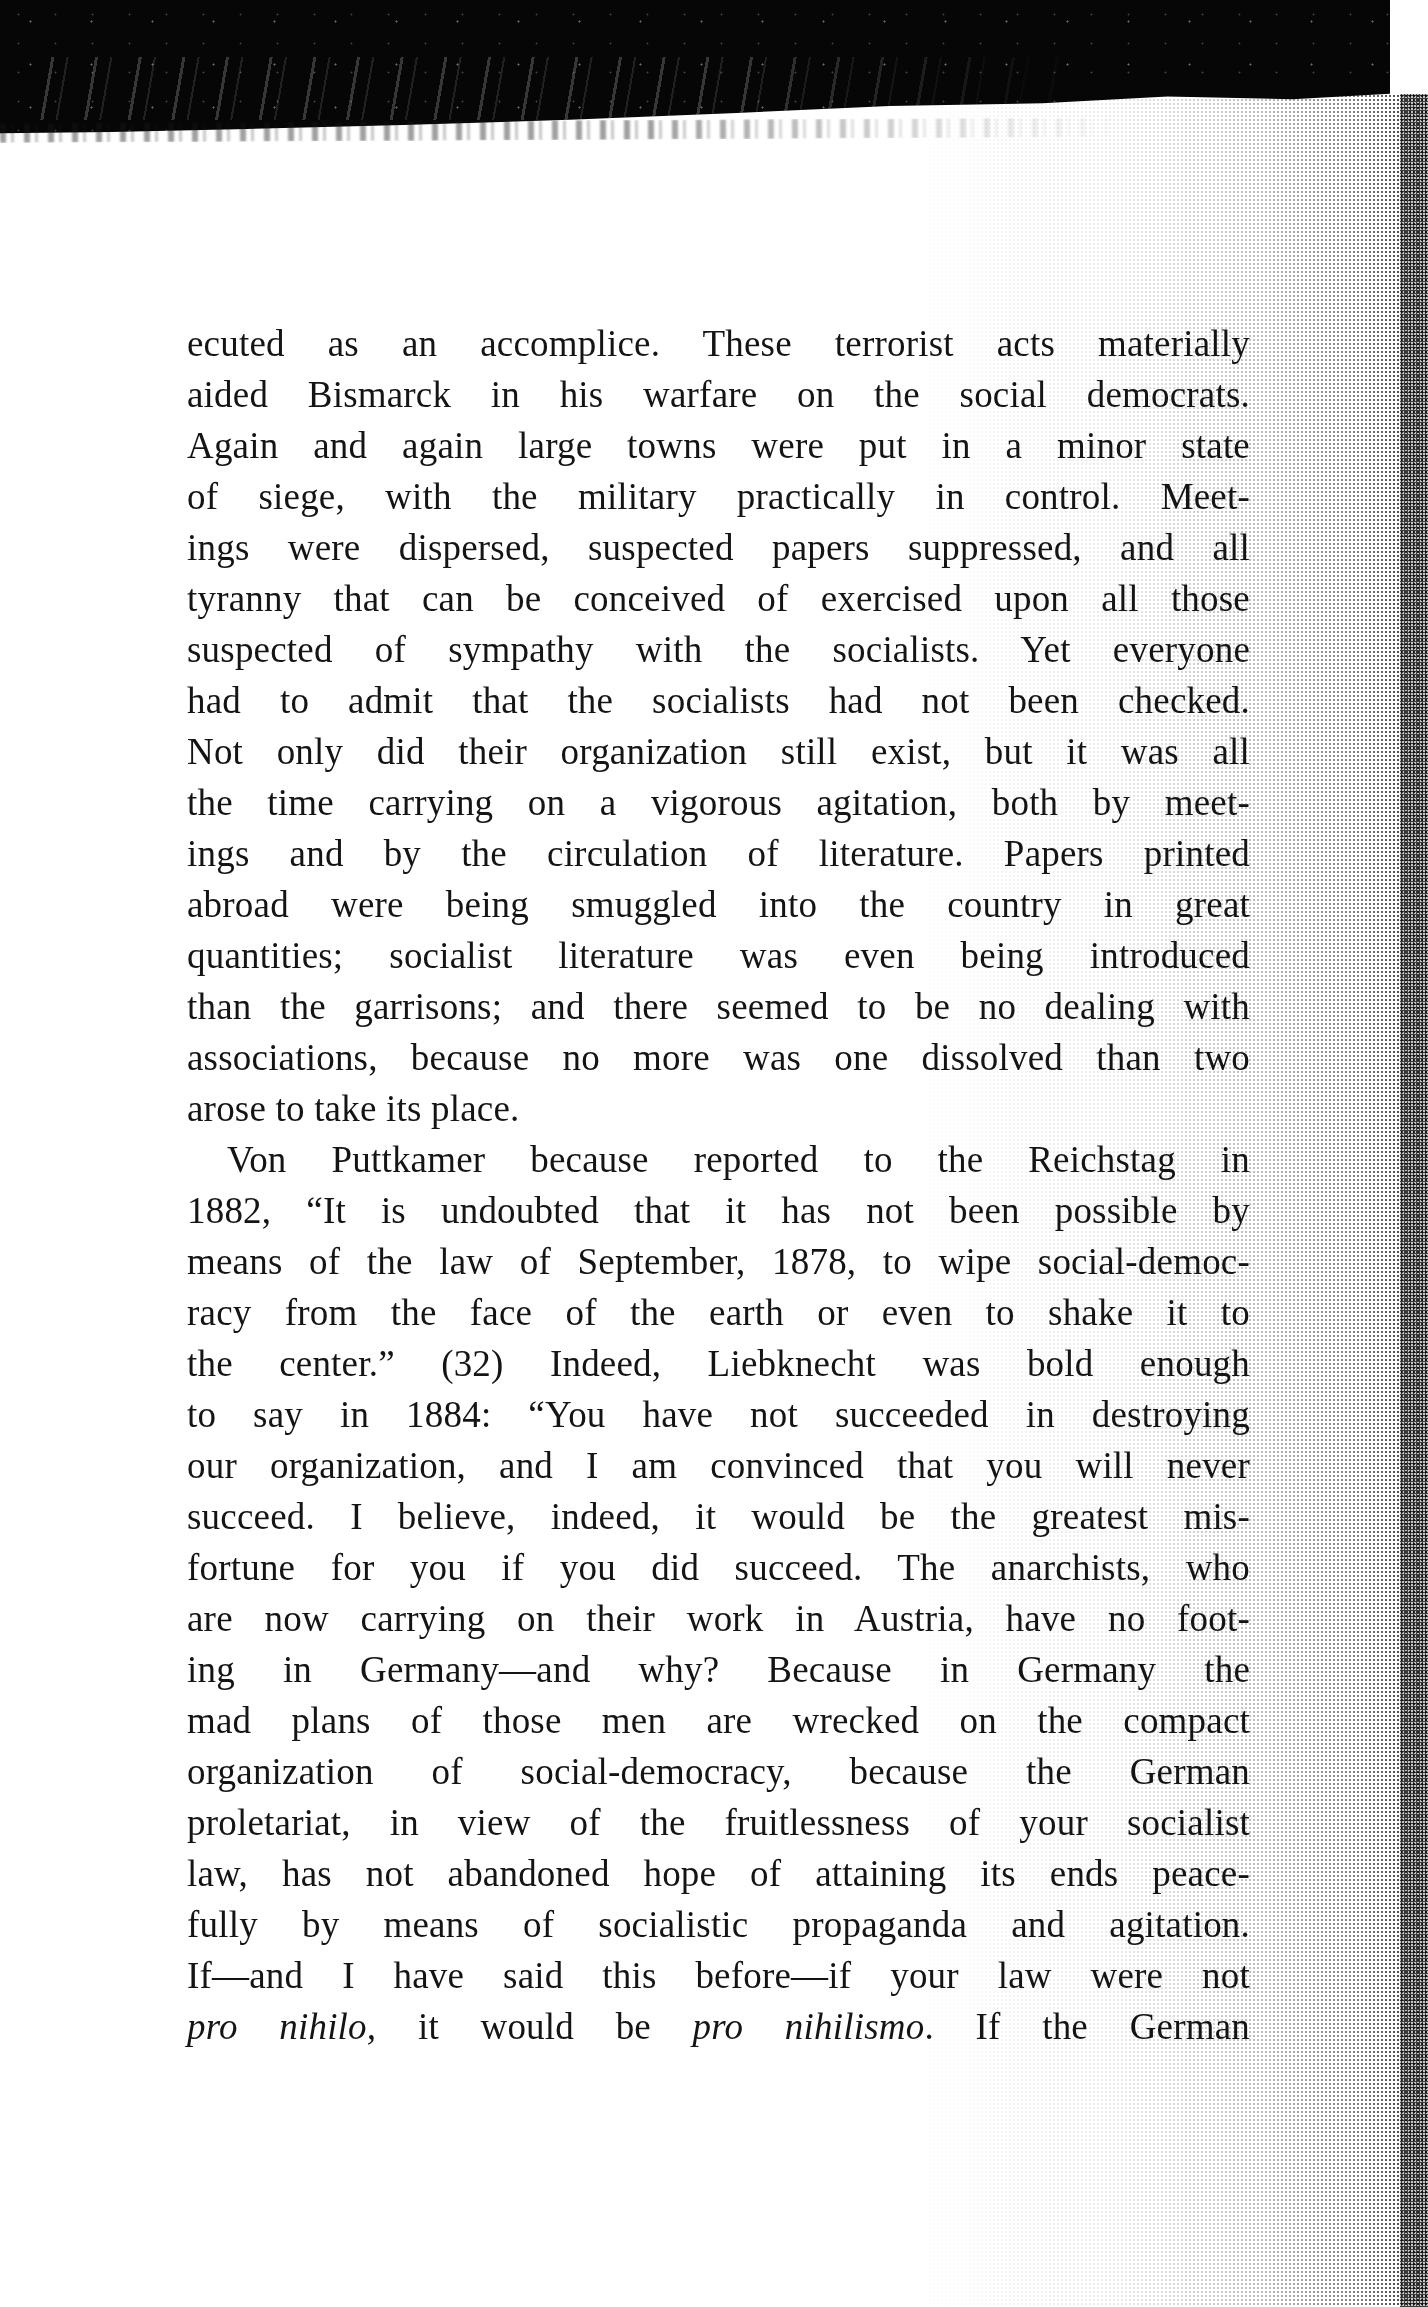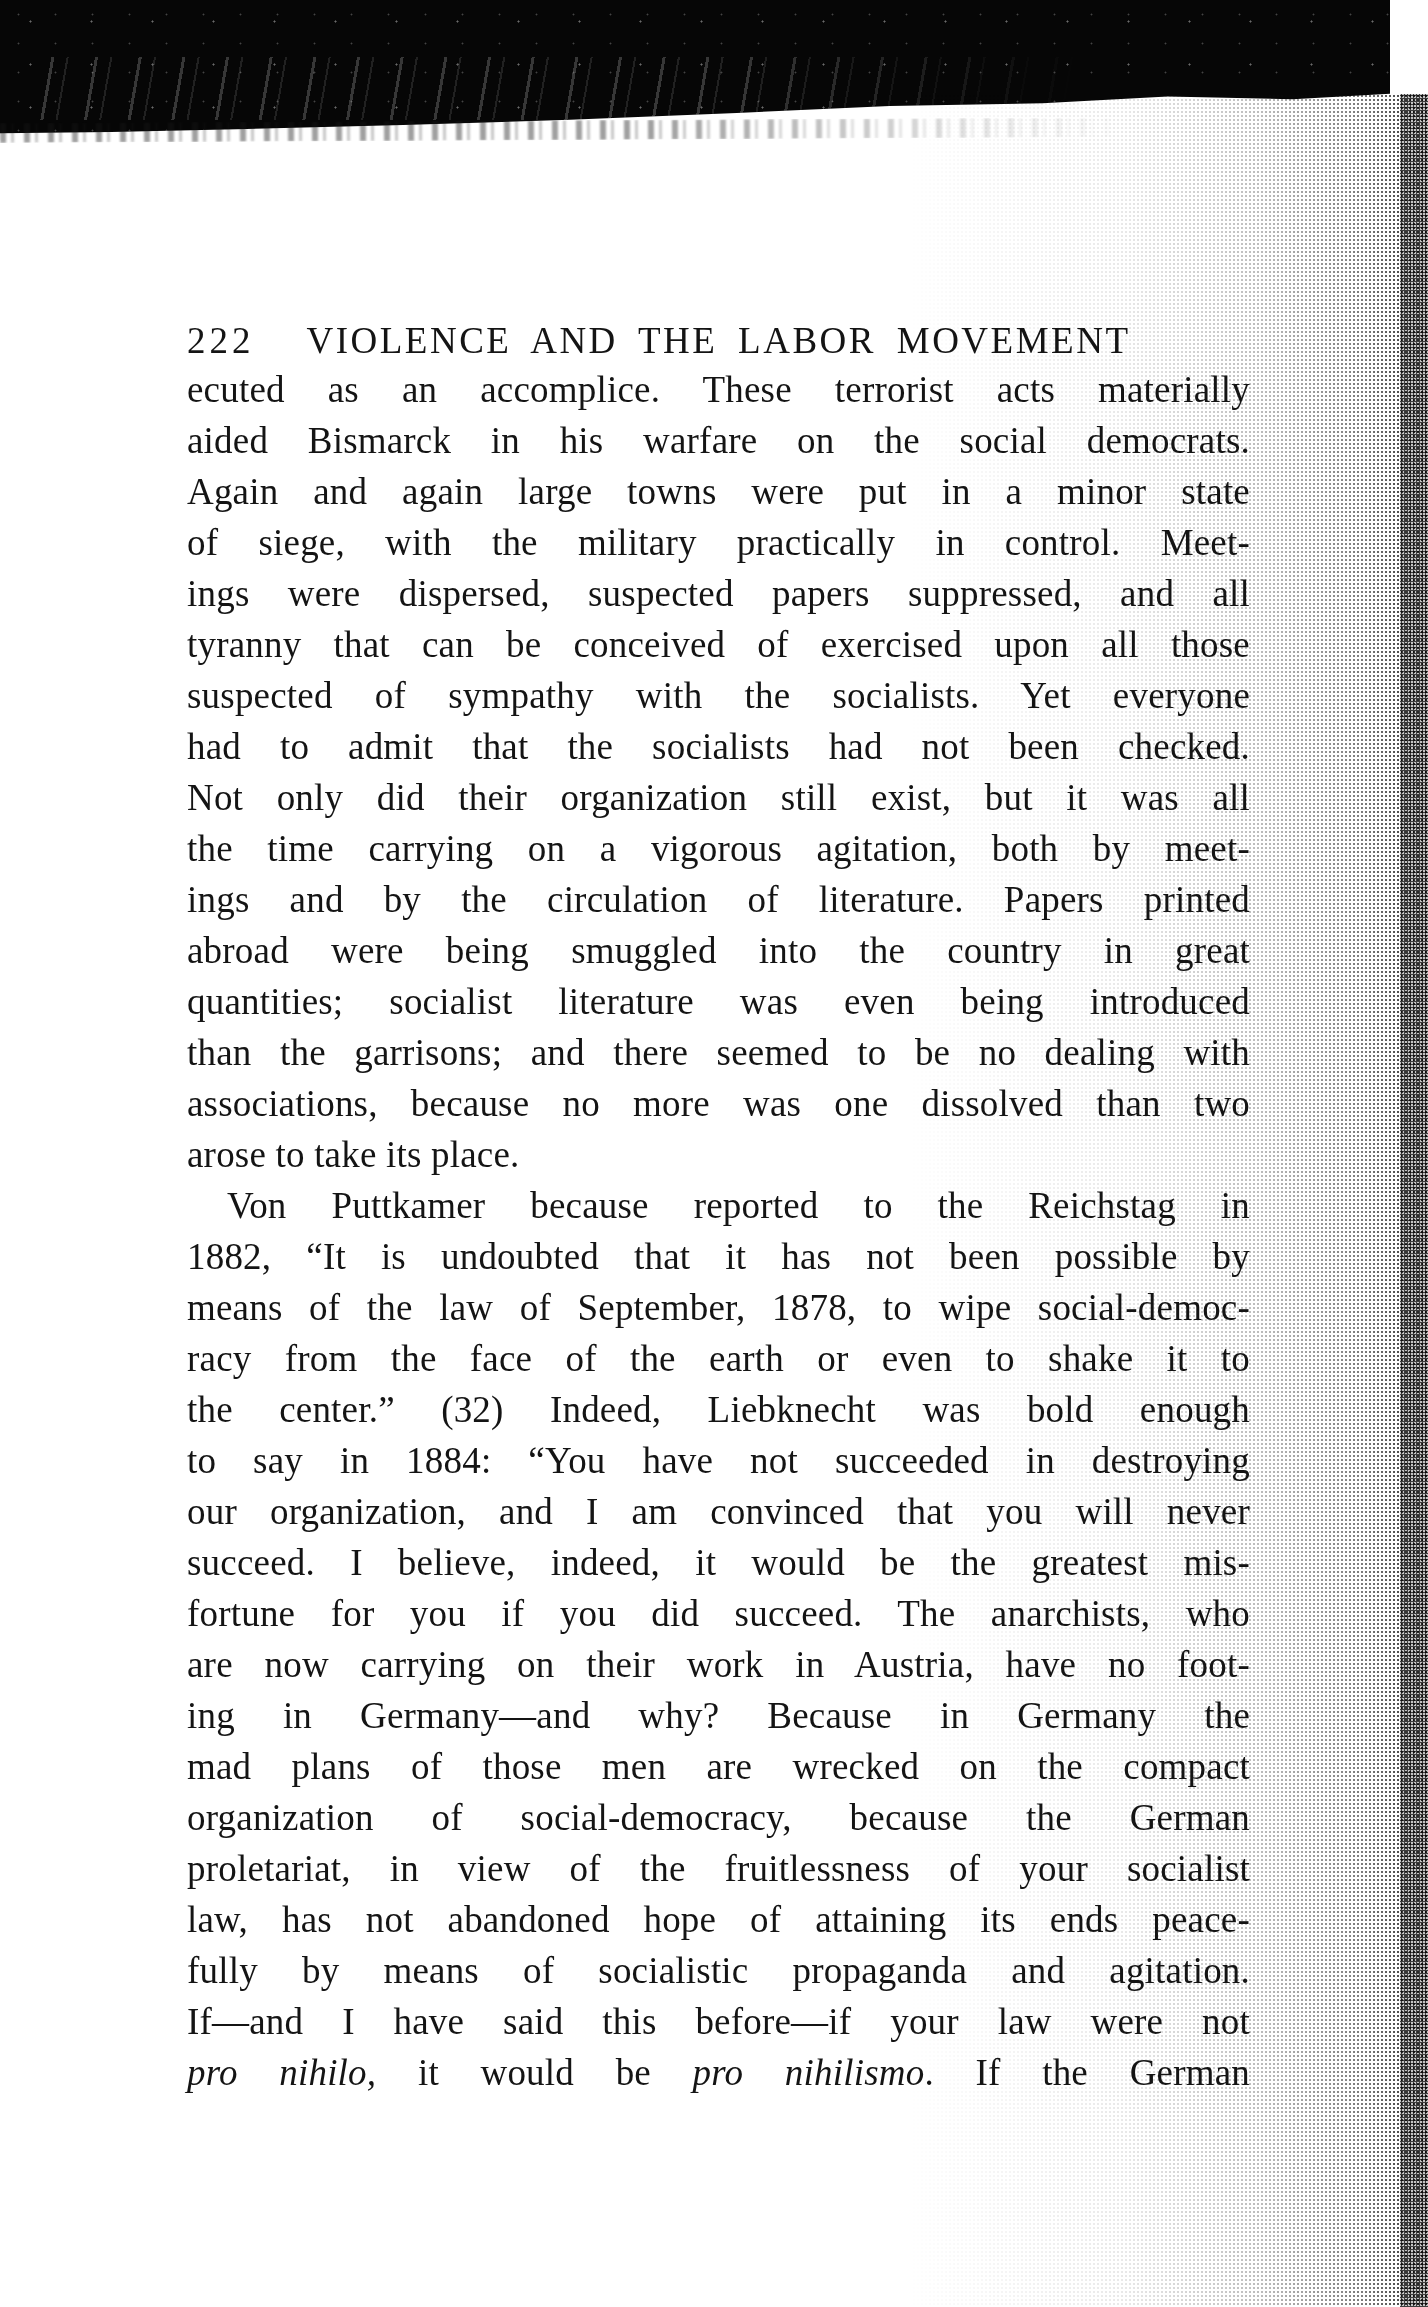--- a/index.html
+++ b/index.html
@@ -120,24 +120,20 @@
 
   <div class="topbar">
     <div class="scratches"></div>
   </div>
   <div class="topbar-fringe"></div>
 
   <div class="edge-shade"></div>
   <div class="edge-shade-dark"></div>
 
   <div class="page">
-    <div class="header">
-      <span class="pagenum">222</span>
-      <span class="title">VIOLENCE AND THE LABOR MOVEMENT</span>
-    </div>
     <div class="bodytext">
         <div class="para complete">
           <div class="line"><span>ecuted as an accomplice. These terrorist acts materially</span></div>
           <div class="line"><span>aided Bismarck in his warfare on the social democrats.</span></div>
           <div class="line"><span>Again and again large towns were put in a minor state</span></div>
           <div class="line"><span>of siege, with the military practically in control. Meet-</span></div>
           <div class="line"><span>ings were dispersed, suspected papers suppressed, and all</span></div>
           <div class="line"><span>tyranny that can be conceived of exercised upon all those</span></div>
           <div class="line"><span>suspected of sympathy with the socialists. Yet everyone</span></div>
           <div class="line"><span>had to admit that the socialists had not been checked.</span></div>

